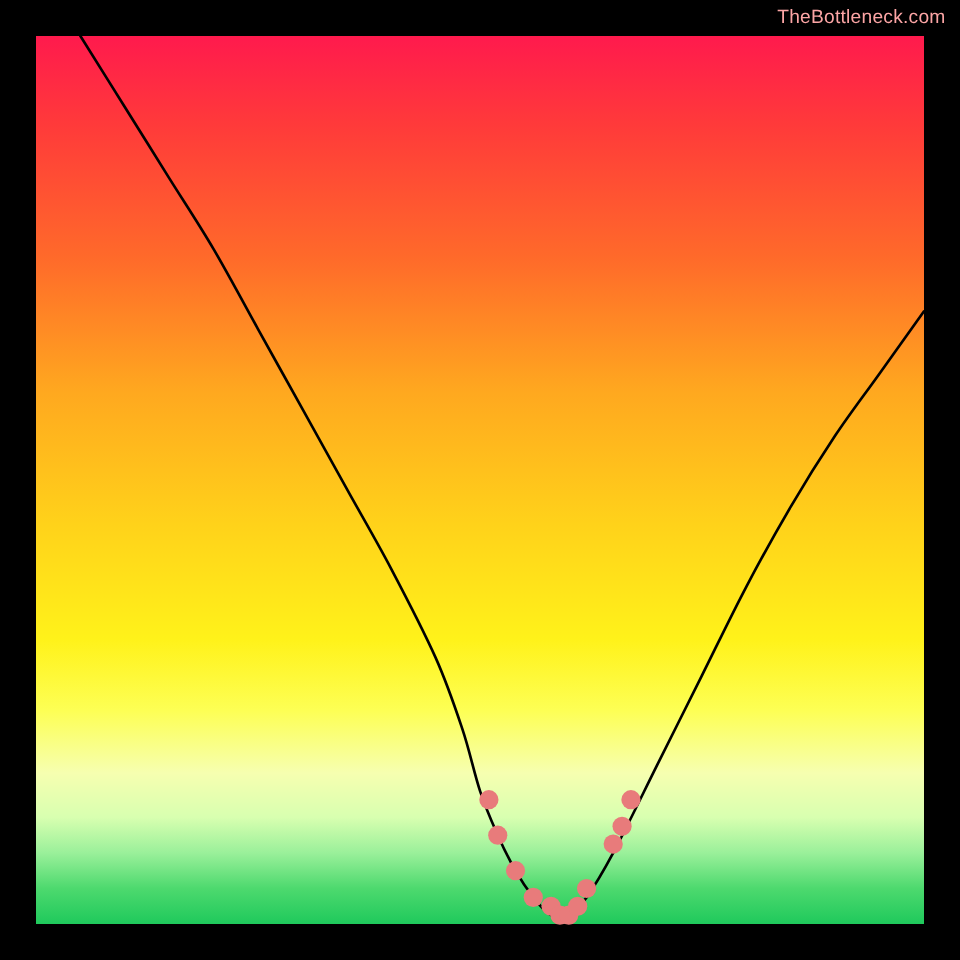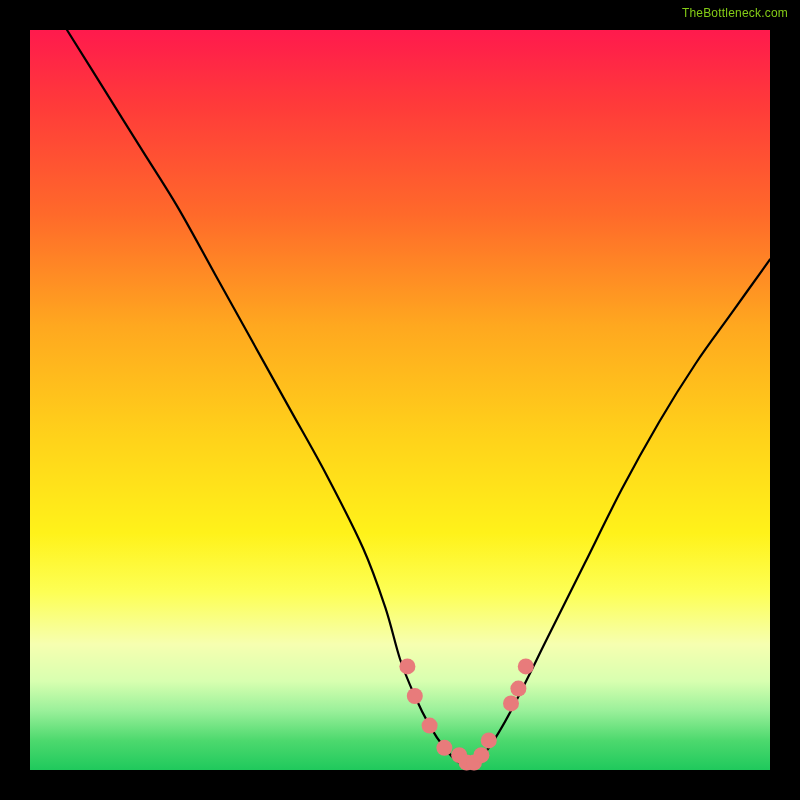--- a/index.html
+++ b/index.html
@@ -37,22 +37,22 @@
       #d8ffb0 88%,
       #9af09a 92%,
       #4dd96e 96%,
       #1fc95c 100%
     );
   }
   .attribution {
     position: absolute;
     top: 6px;
     right: 12px;
-    color: #84cc16;
-    font-size: 12px;
+    color: #fca5a5;
+    font-size: 16px;
     font-weight: 500;
     letter-spacing: 0.2px;
     user-select: none;
   }
   svg.curve {
     position: absolute;
     left: 0;
     top: 0;
     width: 740px;
     height: 740px;

